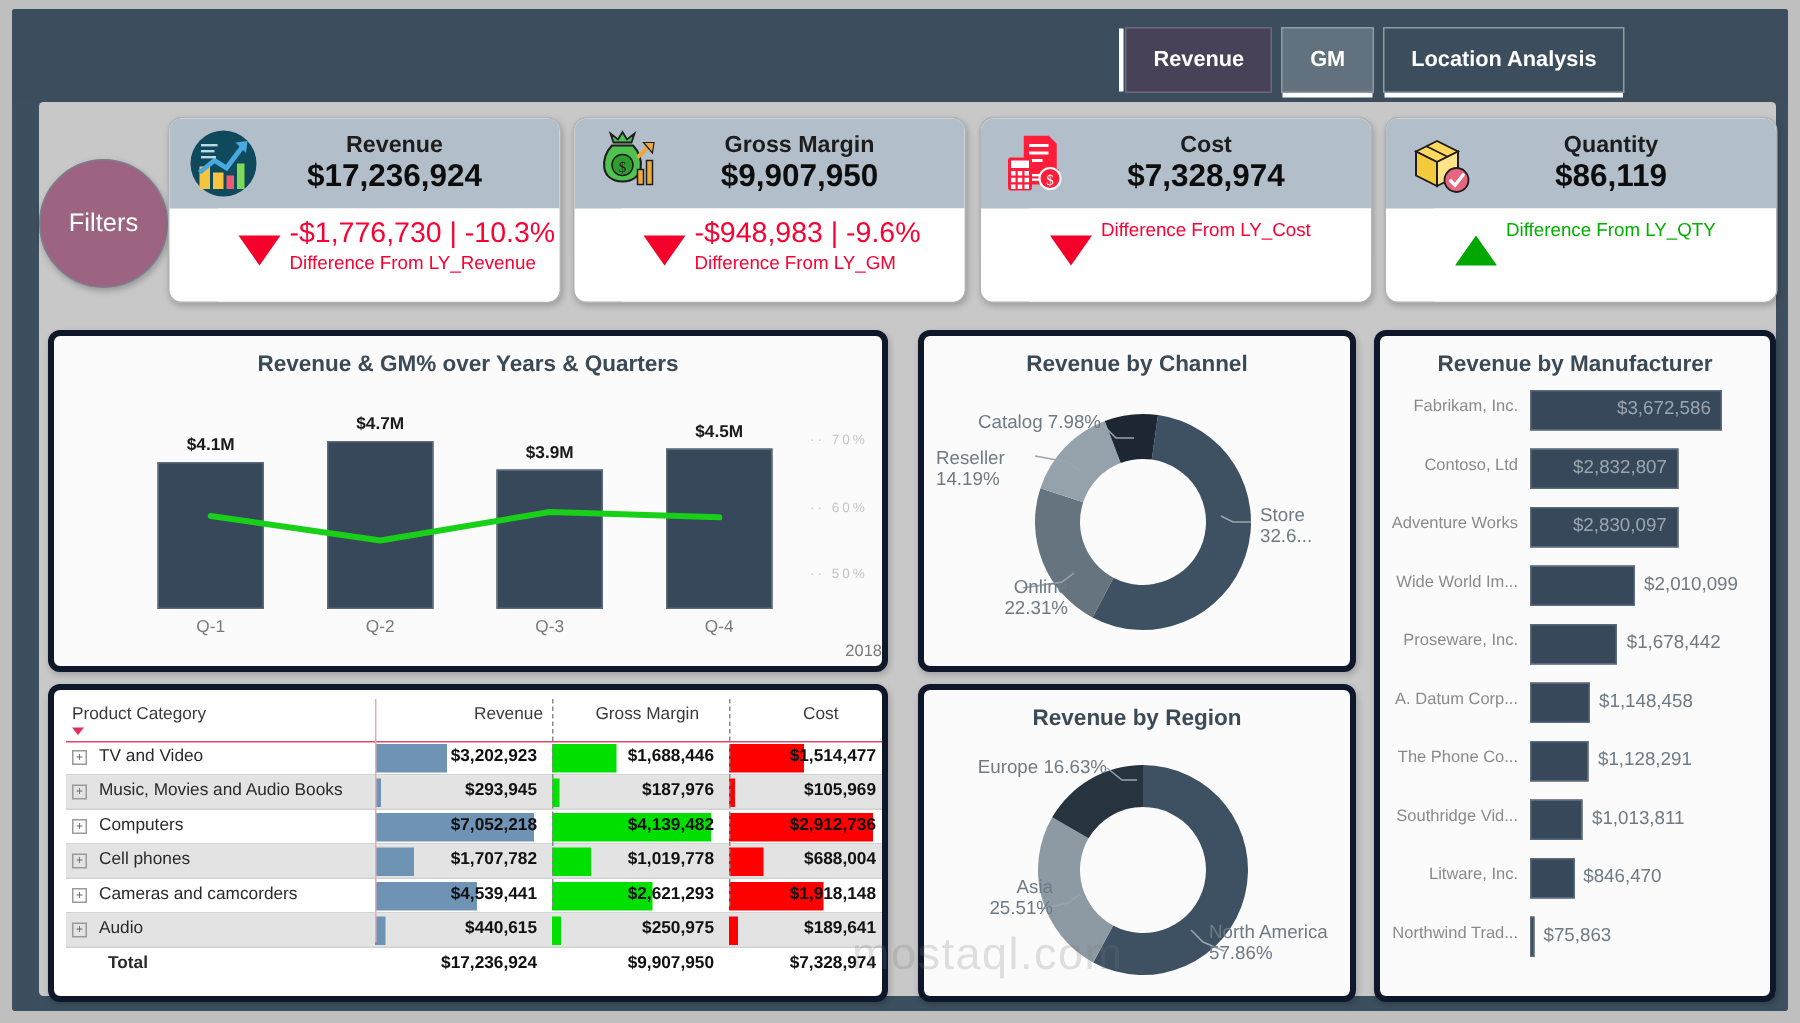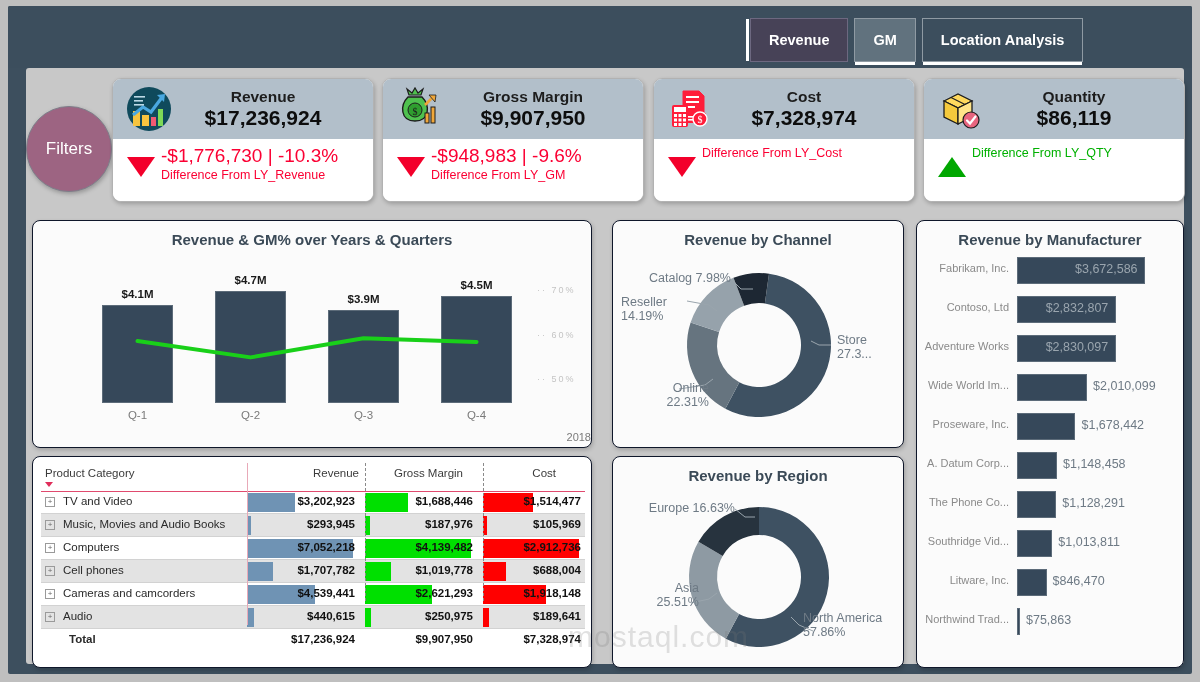--- a/index.html
+++ b/index.html
@@ -136,20 +136,21 @@
   .kpi-value {
     font-size: 21px; font-weight: 700; color: #0d0d0d;
     margin-top: 1px;
   }
   .kpi-bottom {
     position: relative;
     height: 63px;
     background: #ffffff;
     padding-left: 48px;
     padding-top: 6px;
+    margin-left: 32px;
   }
   .kpi-delta {
     font-size: 19px;
     line-height: 1.15;
     white-space: nowrap;
   }
   .kpi-sub {
     font-size: 12.5px;
     margin-top: 1px;
     white-space: nowrap;
@@ -163,21 +164,21 @@
   }
   .tri.down { border-top: 20px solid #f3002b; }
   .tri.up   { border-bottom: 20px solid #00a700; }
   .neg { color: #fb0033; }
   .pos { color: #00b000; }
 
   
   .vcard {
     position: absolute;
     background: #fbfbfb;
-    border: 1px solid #0f172a;
+    border: 4px solid #0f172a;
     border-radius: 8px;
     box-shadow: 1px 2px 4px rgba(0,0,0,.2);
     overflow: hidden;
   }
   .vtitle {
     text-align: center;
     color: #3b4a57;
     font-size: 15px;
     font-weight: 700;
     padding-top: 10px;
@@ -478,21 +479,21 @@
             <path d="M156.02046326912472,24.700699050606943 A72,72 0 1 1 112.3401534290808,159.64758227004526 L126.36508950029713,133.12775632419306 A42,42 0 1 0 151.84527024032275,54.40874111285405 Z" fill="#3e5162"></path>
             <path d="M112.3401534290808,159.64758227004526 A72,72 0 0 1 77.59730389078497,73.52621160128137 L106.09842726962458,82.89029010074746 A42,42 0 0 0 126.36508950029713,133.12775632419306 Z" fill="#66747f"></path>
             <path d="M77.59730389078497,73.52621160128137 A72,72 0 0 1 120.51689990634615,28.660475130746434 L131.13485827870193,56.71861049293542 A42,42 0 0 0 106.09842726962458,82.89029010074746 Z" fill="#96a2ab"></path>
             <path d="M120.51689990634615,28.660475130746434 A72,72 0 0 1 156.02046326912472,24.70069905060693 L151.84527024032275,54.408741112854045 A42,42 0 0 0 131.13485827870193,56.71861049293542 Z" fill="#1d2733"></path>
             <polyline points="118,30 128,40 140,40" fill="none" stroke="#9aa5ad" stroke-width="1"></polyline>
             <polyline points="74,52 96,56 104,62" fill="none" stroke="#9aa5ad" stroke-width="1"></polyline>
             <polyline points="66,140 92,136 100,130" fill="none" stroke="#9aa5ad" stroke-width="1"></polyline>
             <polyline points="218,96 206,96 198,92" fill="none" stroke="#9aa5ad" stroke-width="1"></polyline>
           </svg>
           <div class="dlab" style="left: 224px; top: 84px; text-align: left; width: 64px;">Store
-27.3...</div>
+32.6...</div>
           <div class="dlab" style="left: 8px; top: 132px; text-align: right; width: 88px;">Online
 22.31%</div>
           <div class="dlab" style="left: 8px; top: 46px; text-align: left; width: 88px;">Reseller
 14.19%</div>
           <div class="dlab" style="left: 6px; top: 22px; text-align: right; width: 112px;">Catalog 7.98%</div>
         </div>
     </div>
 
     <div class="vcard" id="donut-region">
       <div class="vtitle">Revenue by Region</div>

